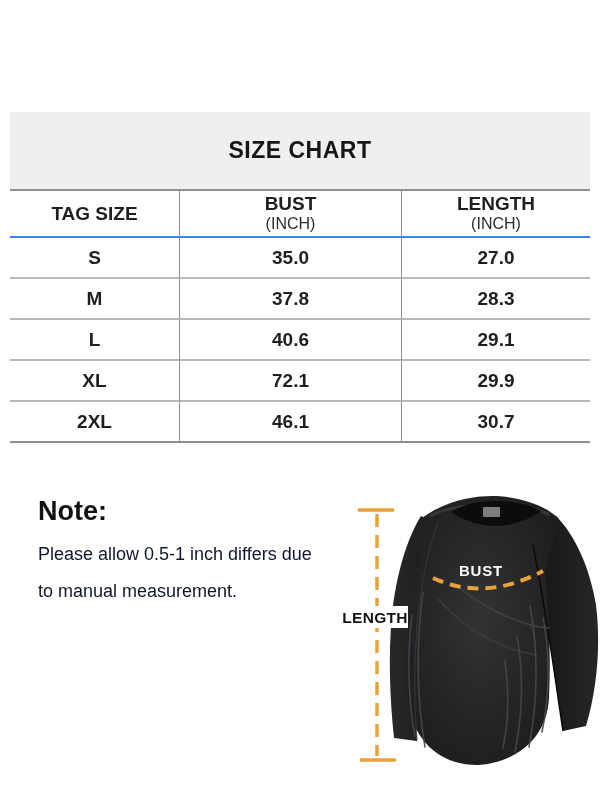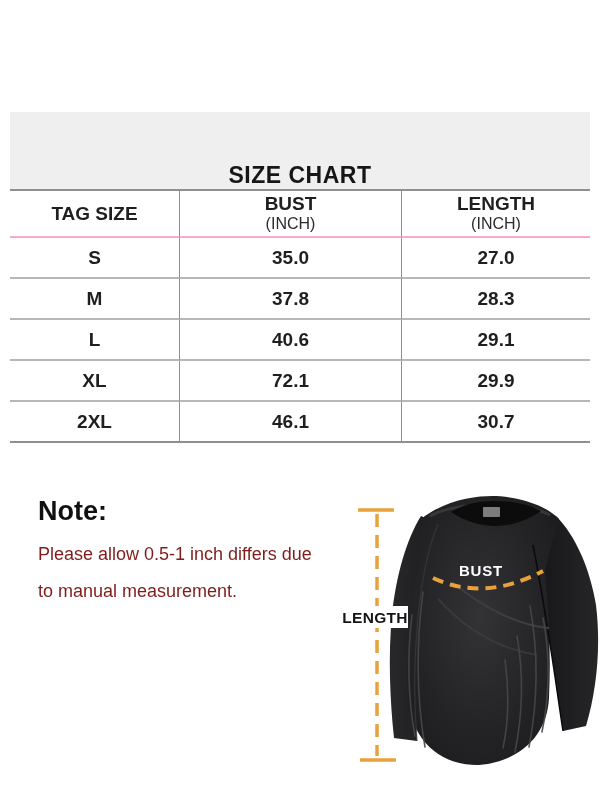--- a/index.html
+++ b/index.html
@@ -3,41 +3,41 @@
 <meta charset="utf-8">
 <style>
   html,body{margin:0;padding:0;background:#fff;}
   .page{
     position:relative;width:600px;height:800px;background:#ffffff;overflow:hidden;
     font-family:"Liberation Sans","DejaVu Sans",sans-serif;color:#1c1c1c;
   }
   
   .title-band{
     position:absolute;left:10px;top:112px;width:580px;height:77px;
-    background:#efefef;display:flex;align-items:flex-end;justify-content:center;
+    background:#efefef;display:flex;align-items:center;justify-content:center;
   }
   .title-band span{font-size:23px;font-weight:bold;letter-spacing:.5px;color:#161616;}
   
   .size-table{
     position:absolute;left:10px;top:189px;width:580px;
     display:grid;grid-template-columns:169px 222px 189px;
     border-top:2px solid #8f8f8f;border-bottom:2px solid #8f8f8f;
   }
   .cell{
     display:flex;align-items:center;justify-content:center;
     font-weight:bold;font-size:19px;color:#1f1f1f;
   }
   .cell.mid,.cell.last{border-left:1px solid #8f8f8f;}
-  .hcell{height:45px;border-bottom:2px solid #f9a8d4;flex-direction:column;line-height:1.05;text-align:center;}
+  .hcell{height:45px;border-bottom:2px solid #3b82f6;flex-direction:column;line-height:1.05;text-align:center;}
   .hcell .unit{font-size:16px;font-weight:normal;color:#2b2b2b;margin-top:2px;}
   .bcell{height:39px;border-bottom:2px solid #b7b7b7;}
   
   .note{position:absolute;left:38px;top:494px;width:310px;}
   .note-heading{font-size:27px;font-weight:bold;color:#111;line-height:34px;}
-  .note-line{font-size:18px;line-height:21px;color:#7f1d1d;margin-top:16px;}
+  .note-line{font-size:18px;line-height:21px;color:#0f172a;margin-top:16px;}
   .note-lines{margin-top:14px;}
   
   .diagram{position:absolute;left:330px;top:492px;width:272px;height:308px;}
   .len-label-text{font-weight:bold;font-size:15.5px;letter-spacing:.3px;fill:#141414;}
   .bust-text{font-weight:bold;font-size:15px;letter-spacing:.8px;fill:#ffffff;}
 </style>
 </head>
 <body>
 
 <div class="page">

